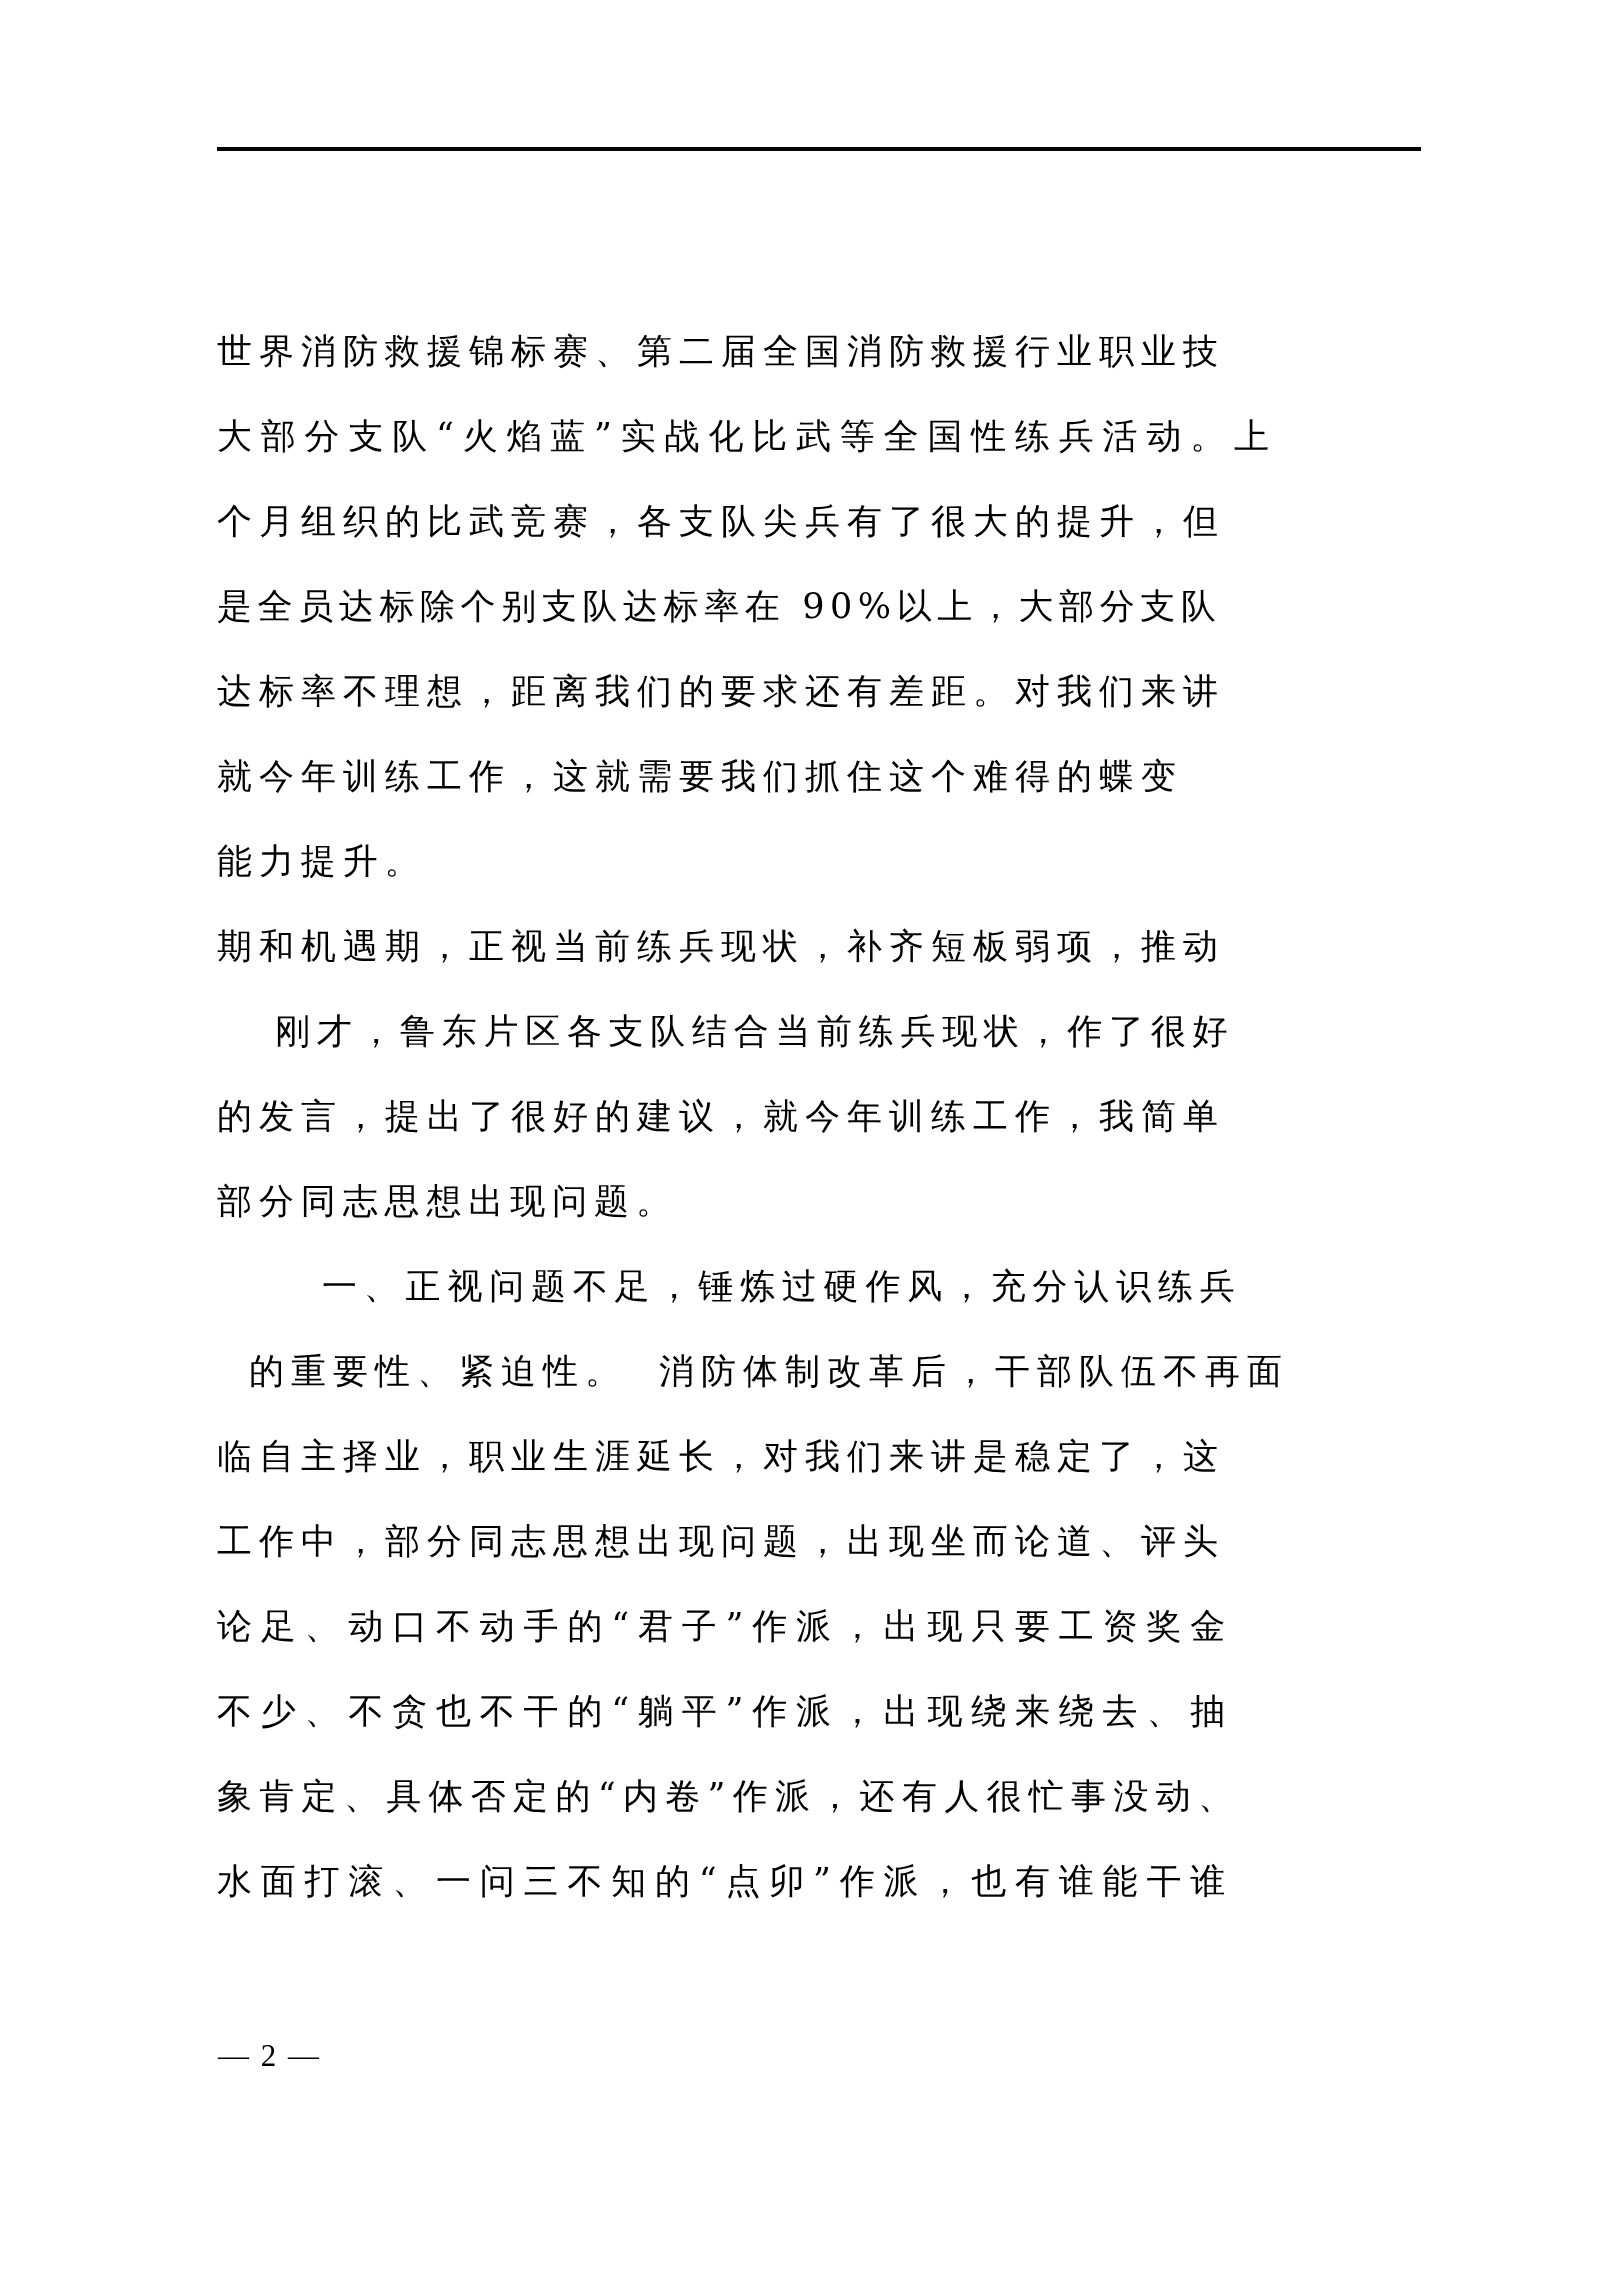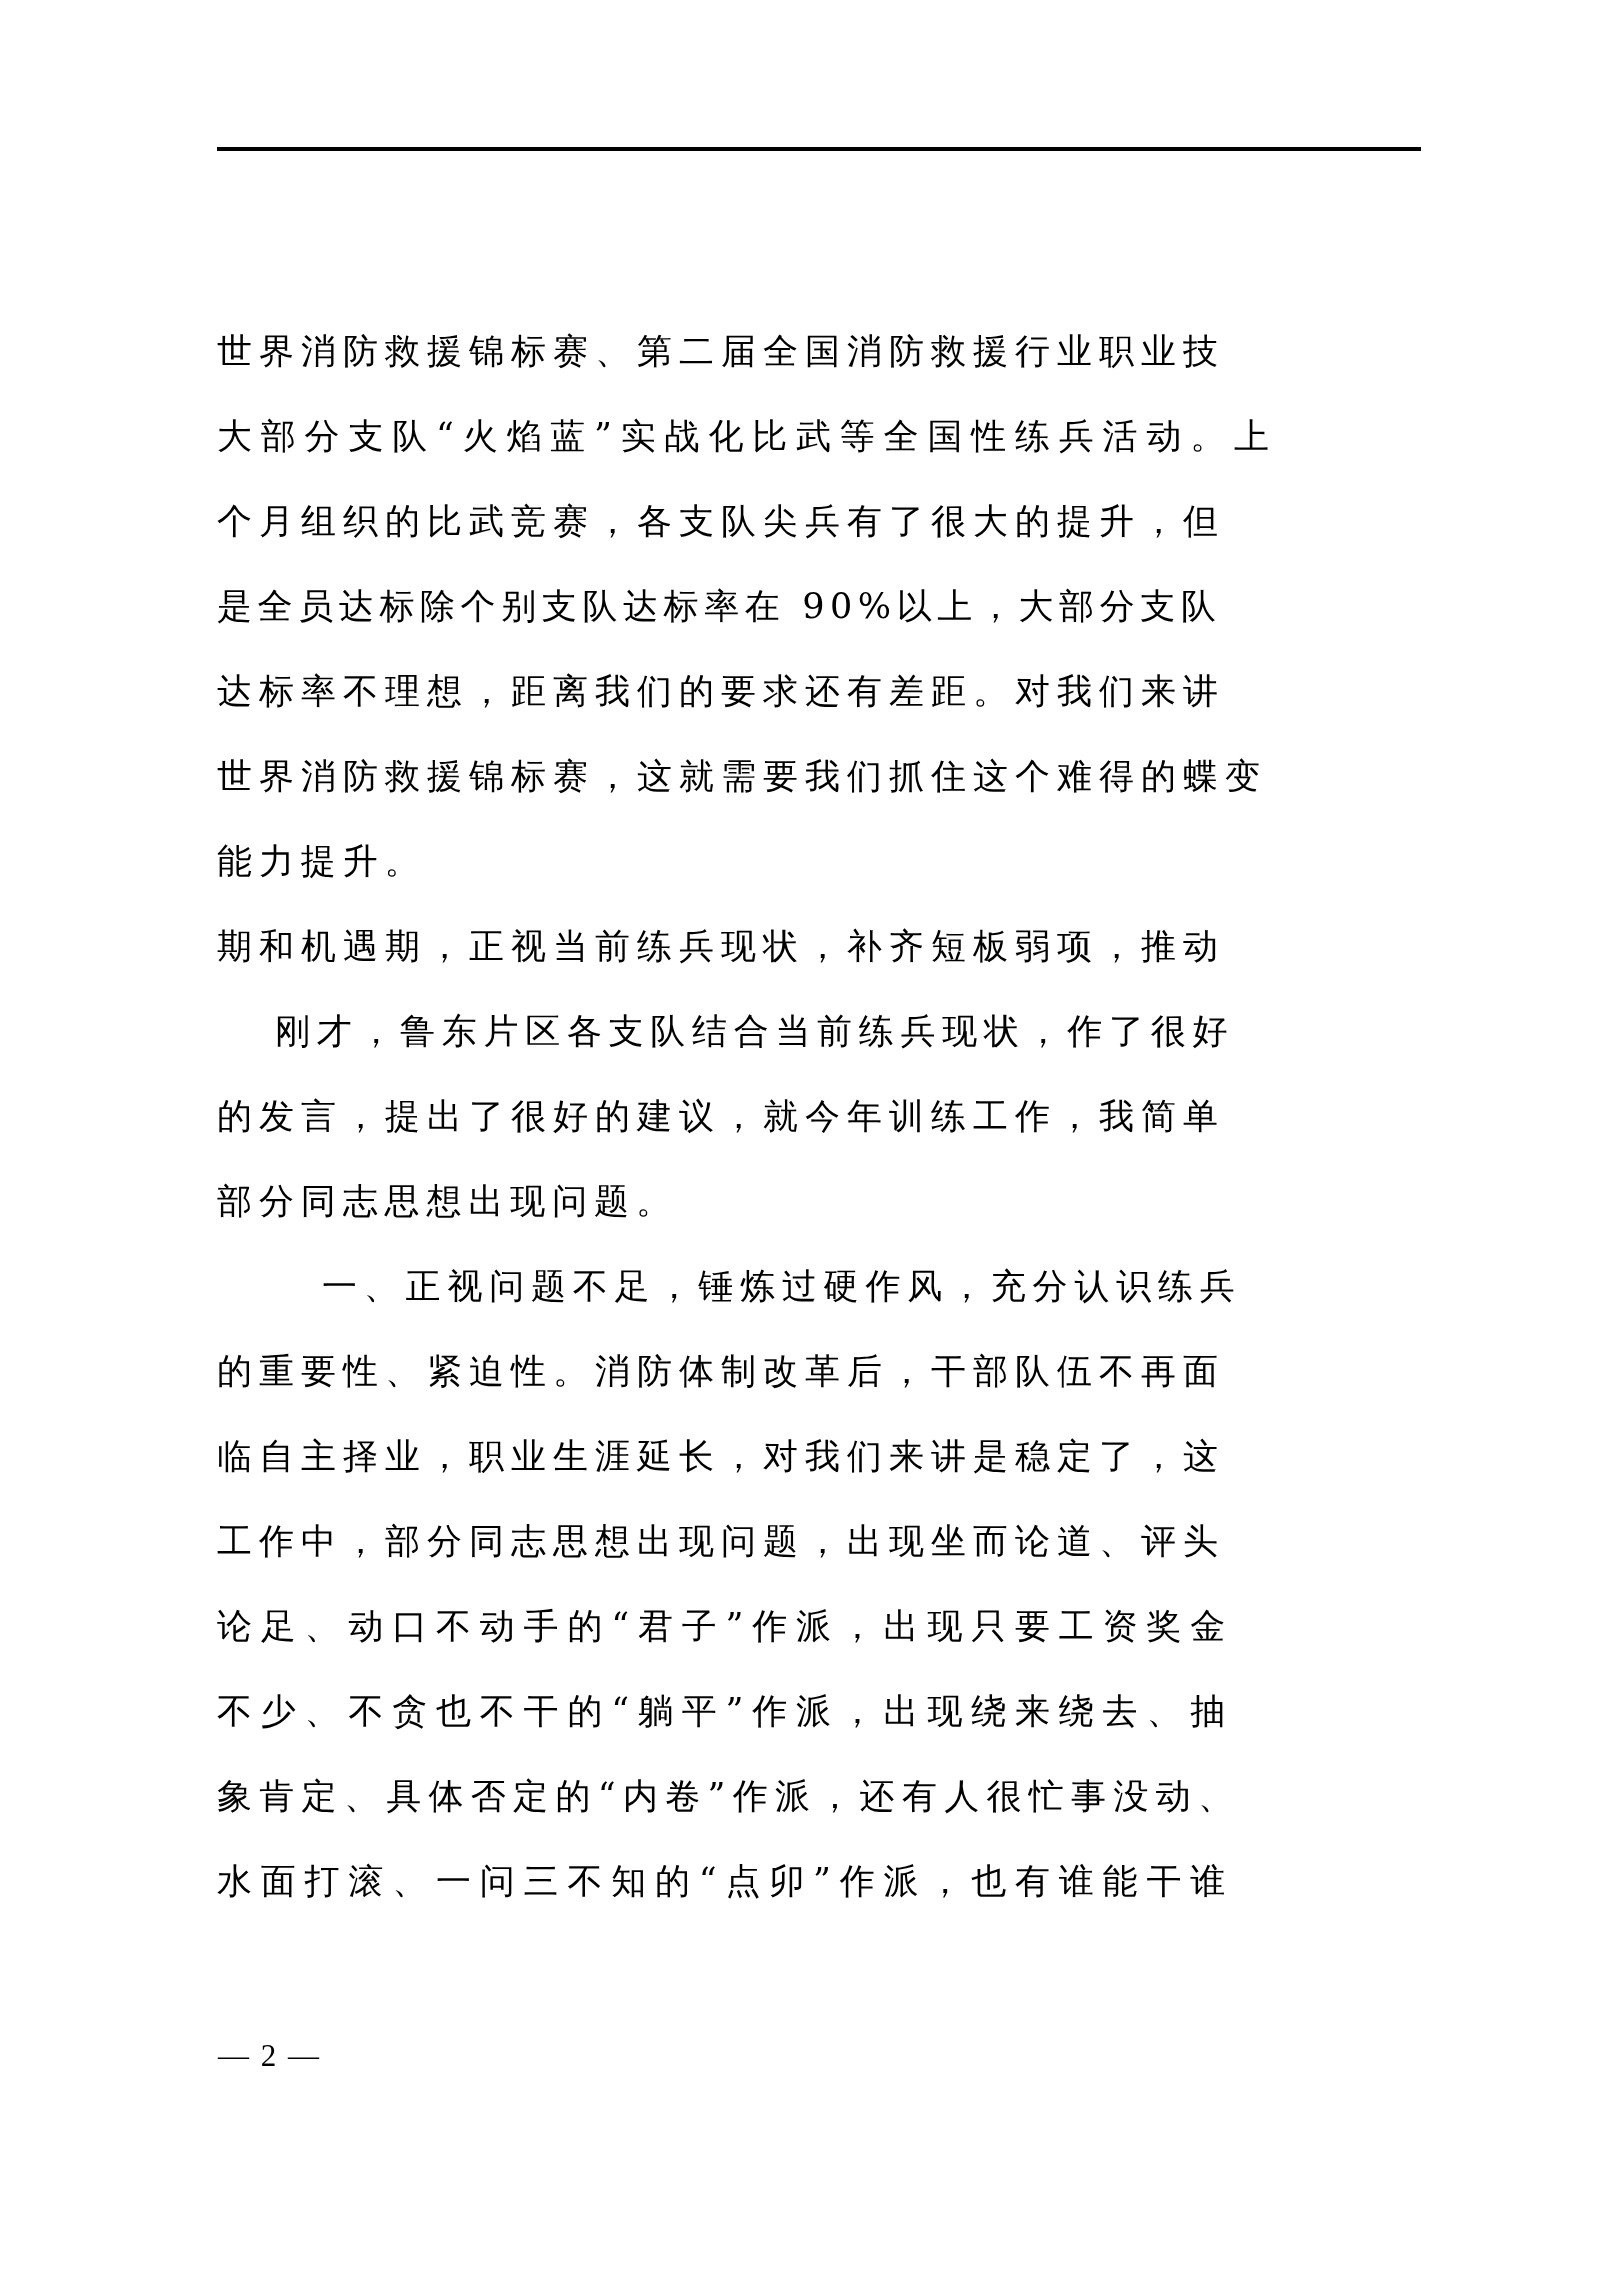--- a/index.html
+++ b/index.html
@@ -48,21 +48,21 @@
     }
     .line.last span.txt {
       text-align: left;
       text-align-last: left;
       letter-spacing: 6.9px;
     }
     .line.indent1 { padding-left: 58px; width: 1146px; }
     .line.indent2 { padding-left: 105px; width: 1099px; }
     .line.hang { width: 1219px; }
     .bold { font-weight: normal; }
-    .seg { display: inline; }
+    .seg { display: inline; margin-left: 32px; }
     .page-number {
       position: absolute;
       left: 218px;
       top: 2037px;
       font-size: 31px;
       line-height: 37px;
       font-family: "Liberation Serif", "DejaVu Serif", serif;
       letter-spacing: 2px;
     }
   </style>
@@ -70,21 +70,21 @@
 <body>
 
 <div class="header-rule"></div>
 
 <div class="page-body">
   <div class="line"><span class="txt" style="width: auto; letter-spacing: 7px;">世界消防救援锦标赛、第二届全国消防救援行业职业技</span></div>
   <div class="line"><span class="txt" style="width: auto; letter-spacing: 8.8px;">大部分支队“火焰蓝”实战化比武等全国性练兵活动。上</span></div>
   <div class="line"><span class="txt" style="width: auto; letter-spacing: 7px;">个月组织的比武竞赛，各支队尖兵有了很大的提升，但</span></div>
   <div class="line"><span class="txt" style="width: auto; letter-spacing: 5.6px;">是全员达标除个别支队达标率在 90%以上，大部分支队</span></div>
   <div class="line"><span class="txt" style="width: auto; letter-spacing: 7px;">达标率不理想，距离我们的要求还有差距。对我们来讲</span></div>
-  <div class="line"><span class="txt" style="width: auto; letter-spacing: 7px;">世界消防救援锦标赛，这就需要我们抓住这个难得的蝶变</span></div>
+  <div class="line"><span class="txt" style="width: auto; letter-spacing: 7px;">就今年训练工作，这就需要我们抓住这个难得的蝶变</span></div>
   <div class="line last"><span class="txt">能力提升。</span></div>
   <div class="line"><span class="txt" style="width: auto; letter-spacing: 7px;">期和机遇期，正视当前练兵现状，补齐短板弱项，推动</span></div>
 
   <div class="line indent1"><span class="txt" style="width: auto; letter-spacing: 6.7px;">刚才，鲁东片区各支队结合当前练兵现状，作了很好</span></div>
   <div class="line"><span class="txt" style="width: auto; letter-spacing: 7px;">的发言，提出了很好的建议，就今年训练工作，我简单</span></div>
   <div class="line last"><span class="txt">部分同志思想出现问题。</span></div>
 
   <div class="line indent2 bold"><span class="txt" style="width: auto; letter-spacing: 6.8px;">一、正视问题不足，锤炼过硬作风，充分认识练兵</span></div>
   <div class="line"><span class="txt" style="width: auto; letter-spacing: 7px;"><span class="seg bold">的重要性、紧迫性。</span><span class="seg">消防体制改革后，干部队伍不再面</span></span></div>
   <div class="line"><span class="txt" style="width: auto; letter-spacing: 7px;">临自主择业，职业生涯延长，对我们来讲是稳定了，这</span></div>

